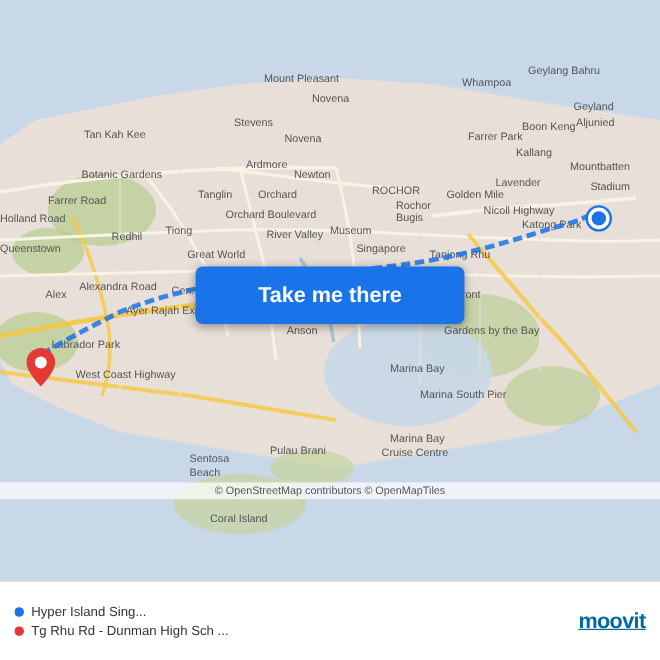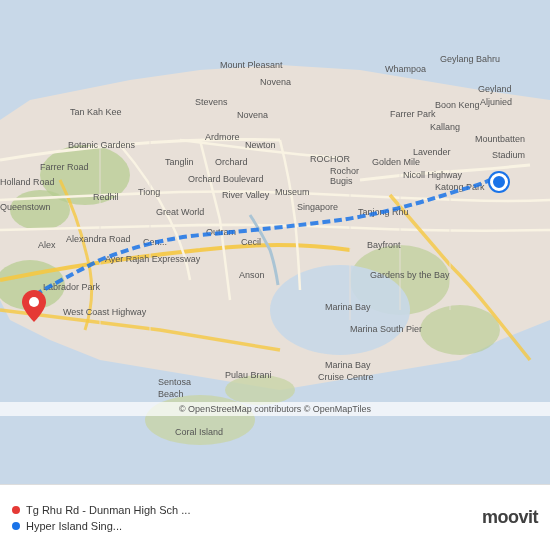--- a/index.html
+++ b/index.html
@@ -80,22 +80,23 @@
 
     #moovit-logo {
       margin-left: auto;
       display: flex;
       align-items: center;
     }
 
     .moovit-logo-text {
       font-size: 18px;
       font-weight: 700;
-      color: #404040;
+      color: #0369a1;
       letter-spacing: -0.5px;
+      text-decoration: underline;
     }
 
     #route-info {
       flex: 1;
       display: flex;
       flex-direction: column;
       justify-content: center;
       gap: 4px;
       overflow: hidden;
     }
@@ -255,46 +256,47 @@
       <text x="158" y="385" font-size="9" fill="#555" font-family="Arial">Sentosa</text>
       <text x="158" y="397" font-size="9" fill="#555" font-family="Arial">Beach</text>
       <text x="225" y="378" font-size="9" fill="#555" font-family="Arial">Pulau Brani</text>
       <text x="325" y="368" font-size="9" fill="#555" font-family="Arial">Marina Bay</text>
       <text x="318" y="380" font-size="9" fill="#555" font-family="Arial">Cruise Centre</text>
       <text x="175" y="435" font-size="9" fill="#555" font-family="Arial">Coral Island</text>
 
       <path d="M35,295 Q60,280 100,260 Q150,240 200,235 Q280,228 340,220 Q390,213 460,190 Q480,185 490,180" stroke="#1a73e8" stroke-width="4" fill="none" stroke-dasharray="8,4" opacity="0.85"></path>
     </svg>
 
+    <button id="take-me-there-btn">Take me there</button>
 
     <div id="dest-marker">
     </div>
 
     <div id="origin-marker">
       <svg width="24" height="32" viewBox="0 0 24 32" xmlns="http://www.w3.org/2000/svg">
         <path d="M12 0C5.373 0 0 5.373 0 12c0 8 12 20 12 20s12-12 12-20C24 5.373 18.627 0 12 0z" fill="#e53935"></path>
         <circle cx="12" cy="12" r="5" fill="white"></circle>
       </svg>
     </div>
 
     <div id="copyright">© OpenStreetMap contributors © OpenMapTiles</div>
 
   </div>
 
   <div id="bottom-bar">
 
     <div id="route-info">
       <div class="route-row">
+        <div class="dot-to"></div>
+        <span class="route-to">Hyper Island Sing...</span>
+      </div>
+      <div class="route-row">
         <div class="dot-from"></div>
         <span class="route-from">Tg Rhu Rd - Dunman High Sch ...</span>
       </div>
-      <div class="route-row">
-        <div class="dot-to"></div>
-        <span class="route-to">Hyper Island Sing...</span>
-      </div>
     </div>
 
     <div id="moovit-logo">
       <span class="moovit-logo-text">moovit</span>
     </div>
 
   </div>
 
 </div>
 

